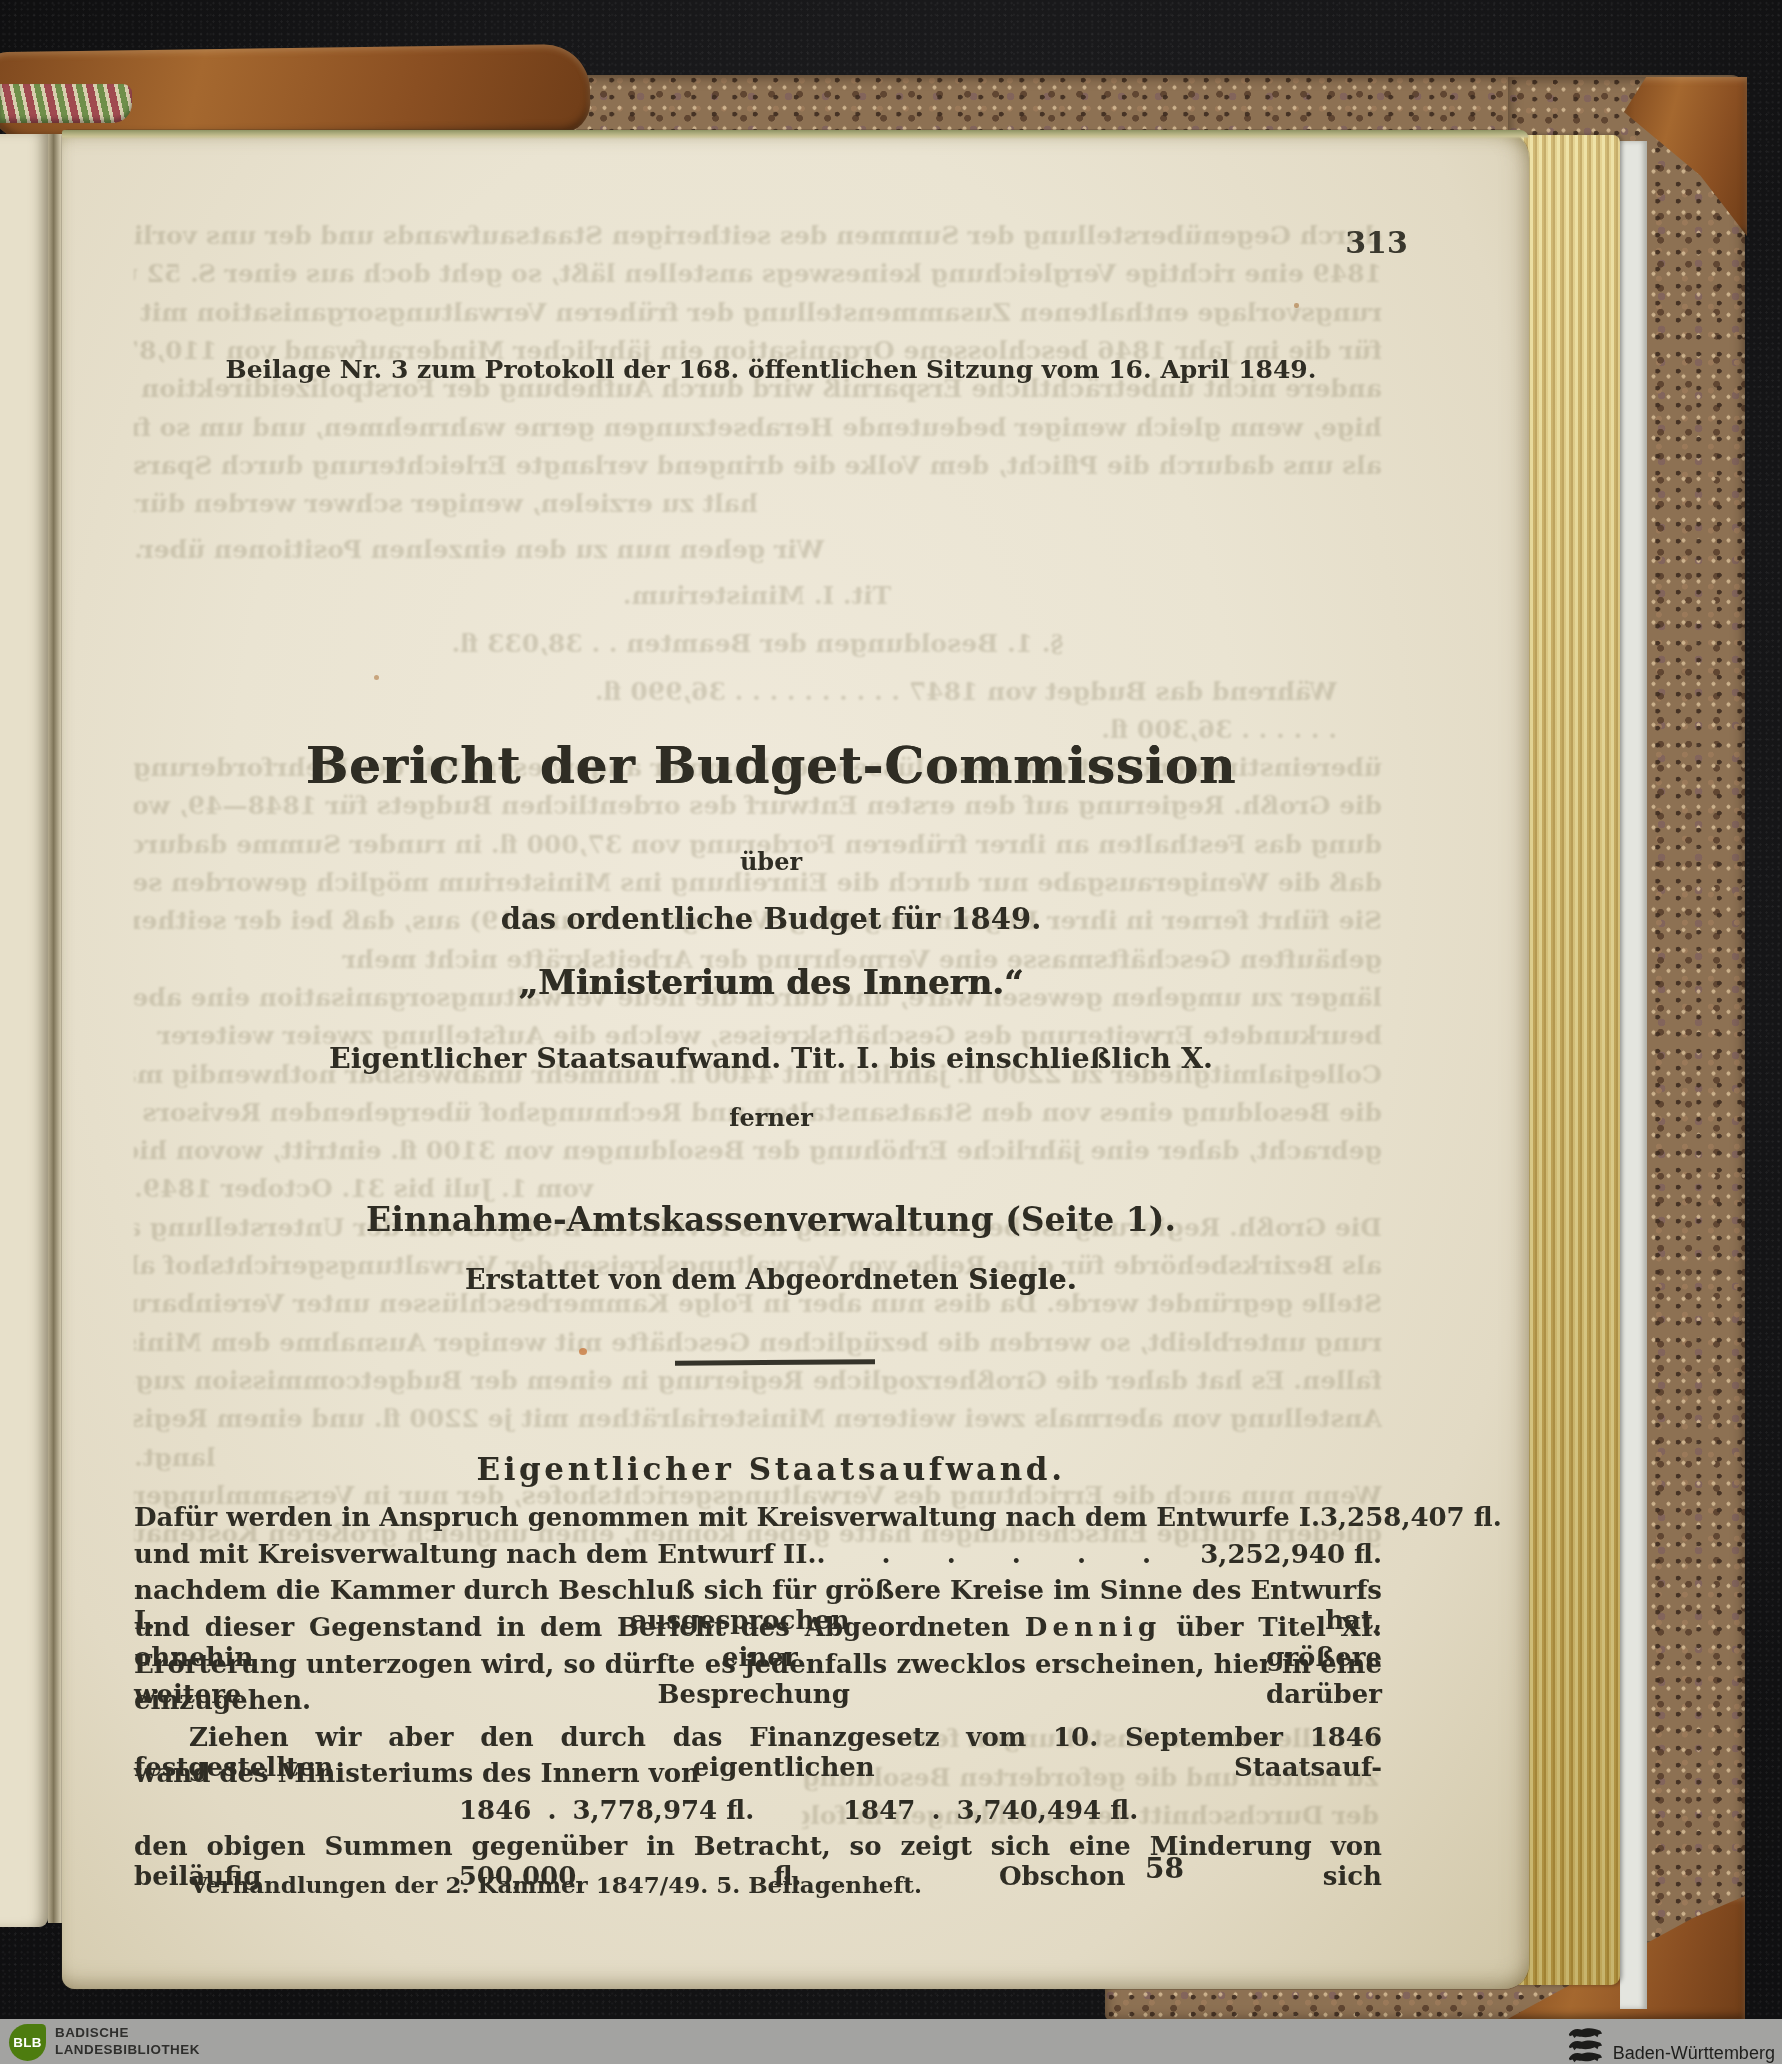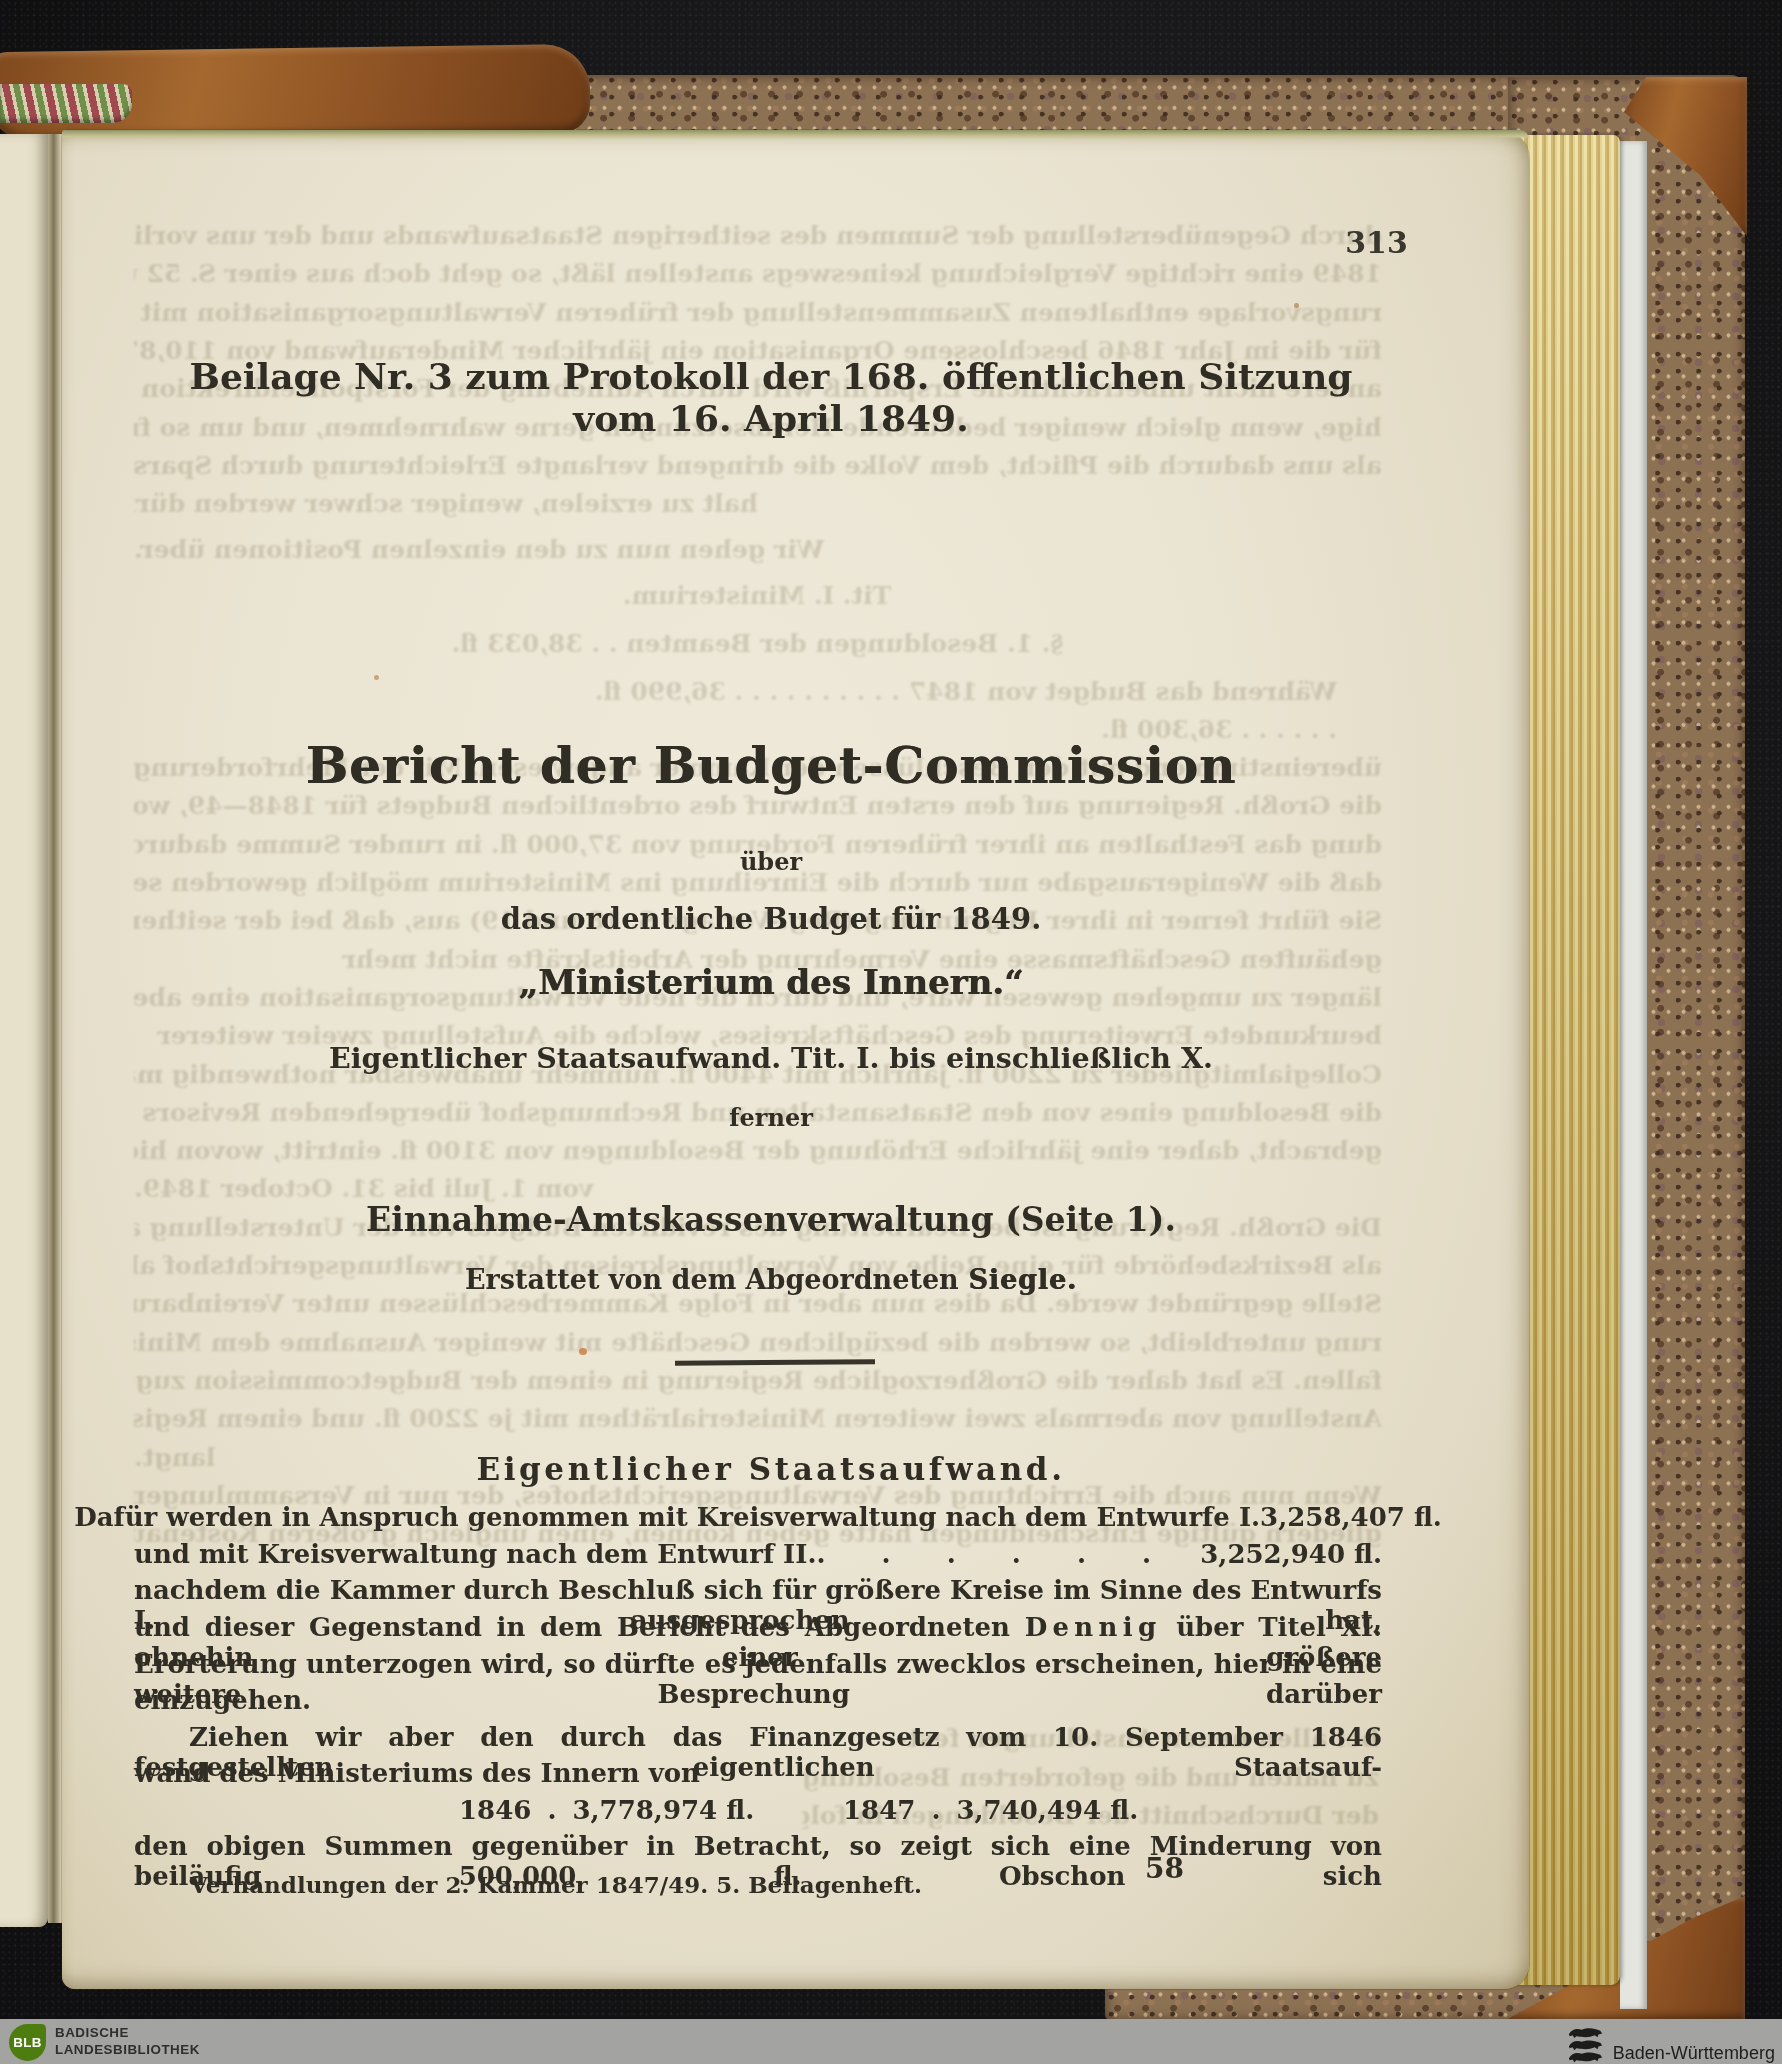--- a/index.html
+++ b/index.html
@@ -59,36 +59,36 @@
     background:linear-gradient(180deg,#8f9465,#c9c294 70%,rgba(201,194,148,0));}
   .speck{border-radius:50%;}
   
   .bleed{position:absolute;left:134px;width:1248px;font-size:25px;font-weight:bold;
     color:#8c8468;opacity:0.30;filter:blur(1px);transform:scaleX(-1);
     white-space:nowrap;overflow:hidden;}
   
   .ink{color:#2f2d24;}
   .c{position:absolute;left:143px;width:1256px;text-align:center;font-weight:bold;}
   .pgnum{left:1332px;top:225px;width:89px;text-align:center;font-size:30px;font-weight:bold;color:#3a382e;}
-  .beilage{top:355px;font-size:36px;}
+  .beilage{top:355px;font-size:25px;}
   .title{top:736px;font-size:50px;letter-spacing:0.9px;text-shadow:0.5px 0 currentColor;}
   .ueber{top:847px;font-size:24px;}
   .budget{top:902px;font-size:29px;}
   .ministry{top:962px;font-size:34px;text-shadow:0.7px 0 currentColor;}
   .scope{top:1041px;font-size:28.5px;}
   .ferner{top:1103px;font-size:24px;}
   .einnahme{top:1200px;font-size:33px;}
   .reporter{top:1264px;font-size:27px;font-weight:bold;}
   .reporter .sname{text-shadow:0.8px 0 currentColor;letter-spacing:0.9px;}
   .rule{left:675px;top:1360px;width:200px;height:4.5px;background:#35332a;transform:rotate(-0.4deg);}
   .sechead{top:1451px;font-size:31px;letter-spacing:3.6px;}
   .para{left:134px;width:1248px;font-size:26px;font-weight:bold;color:#2f2d24;}
   .ln{position:absolute;left:0;width:1248px;height:34px;white-space:nowrap;}
   .jl{text-align:justify;text-align-last:justify;white-space:normal;}
-  .flexln{display:flex;align-items:baseline;justify-content:center;}
+  .flexln{display:flex;align-items:baseline;}
   .leader{flex:1;text-align:center;white-space:pre;overflow:hidden;letter-spacing:1.8px;}
   .ind{display:inline-block;width:55px;}
   .dennig{letter-spacing:5.3px;}
   .totals-year{position:absolute;white-space:nowrap;}
   .totals-year .sep{margin:0 16px;}
   .footerline{left:190px;top:1871px;font-size:23px;font-weight:bold;white-space:nowrap;}
   .sig{left:1145px;top:1852px;font-size:28px;font-weight:bold;}
   
   .bar{left:0;top:2019px;width:1782px;height:45px;background:#a3a3a1;
     font-family:"Liberation Sans", sans-serif;display:block;}

